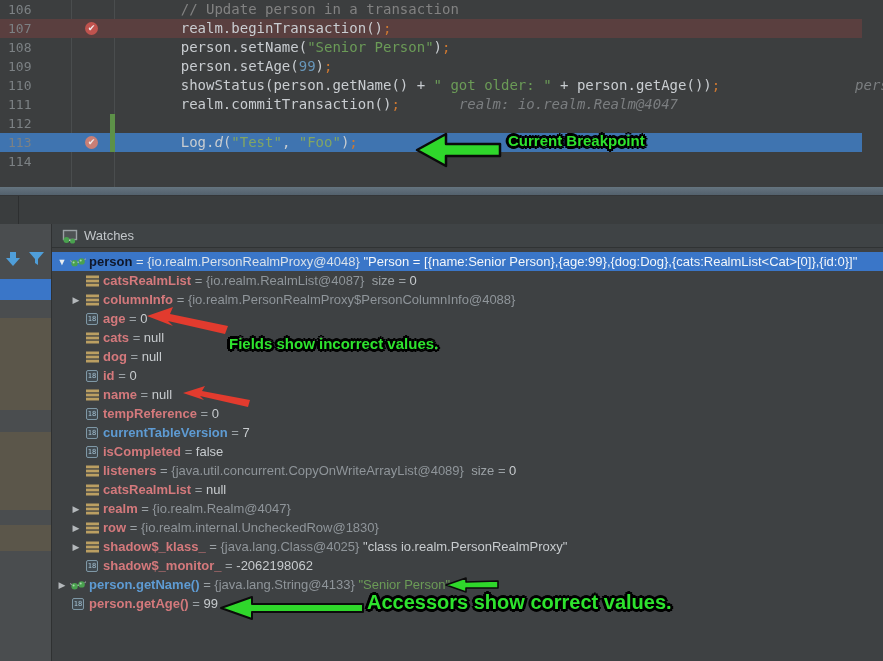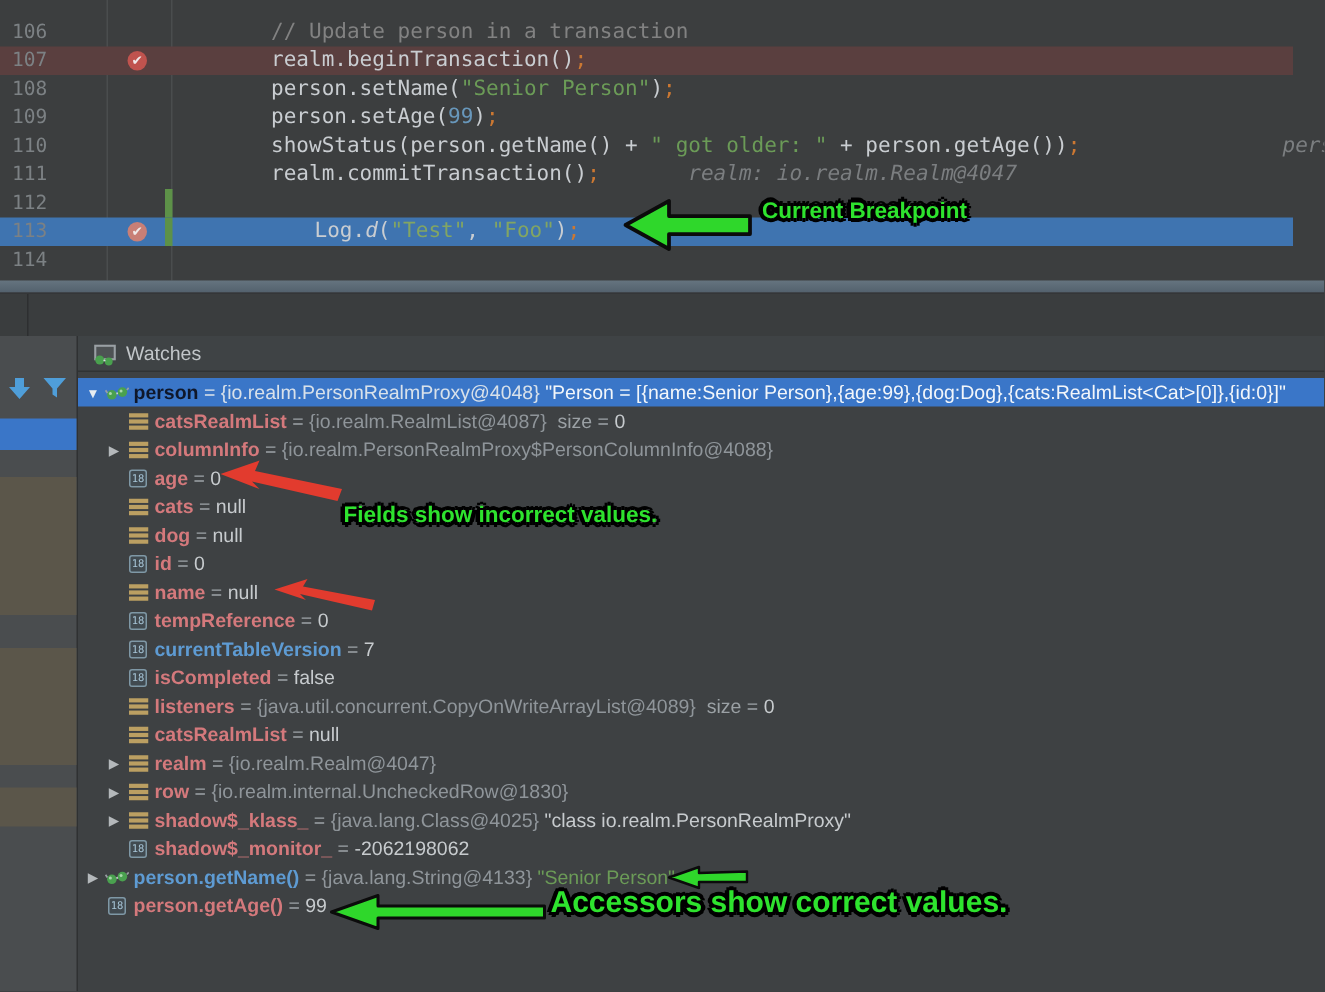--- a/index.html
+++ b/index.html
@@ -2,24 +2,24 @@
 <html><head>
 <meta charset="utf-8">
 <style>
   html,body{margin:0;padding:0;background:#3e4143;}
   .app{position:relative;width:883px;height:661px;overflow:hidden;font-family:"Liberation Sans",sans-serif;background:#3e4143;}
 
   
   .editor{position:absolute;left:0;top:0;width:883px;height:187px;background:#3c3e3f;}
   .gl{position:absolute;top:0;height:187px;width:1px;background:#4a4d4e;}
   .gl1{left:71px}.gl2{left:114px}
-  #editor-lines{position:absolute;top:12px;left:0;width:862px;}
+  #editor-lines{position:absolute;top:0;left:0;width:862px;}
   .code-line{position:relative;height:19px;line-height:19px;font-family:"DejaVu Sans Mono",monospace;font-size:14px;color:#c9cdd1;white-space:pre;}
   .hl-breakpoint{background:#5a3f3f;}
-  .hl-current{background:#3f74b0;padding-left:29px;}
+  .hl-current{background:#3f74b0;}
   .line-num{position:absolute;left:8px;width:40px;color:#7c8184;font-size:13px;font-family:"DejaVu Sans Mono",monospace;}
   .bp{position:absolute;left:85px;top:3px;width:13px;height:13px;border-radius:50%;background:#c0534e;color:#f0e9e9;font-size:9px;line-height:13px;text-align:center;font-family:"Liberation Sans",sans-serif;}
   .hl-current .bp{background:#c97f76;}
   .vcs{position:absolute;left:110px;width:5px;top:0;height:19px;background:#5d9148;}
   .code-text{display:block;padding-left:119px;margin-left:28px;}
   .seg-comment{color:#828282}
   .seg-string{color:#6b9b57}
   .hl-current .seg-string{color:#82a563}
   .seg-number{color:#6897bb}
   .seg-semi{color:#cc7832}

